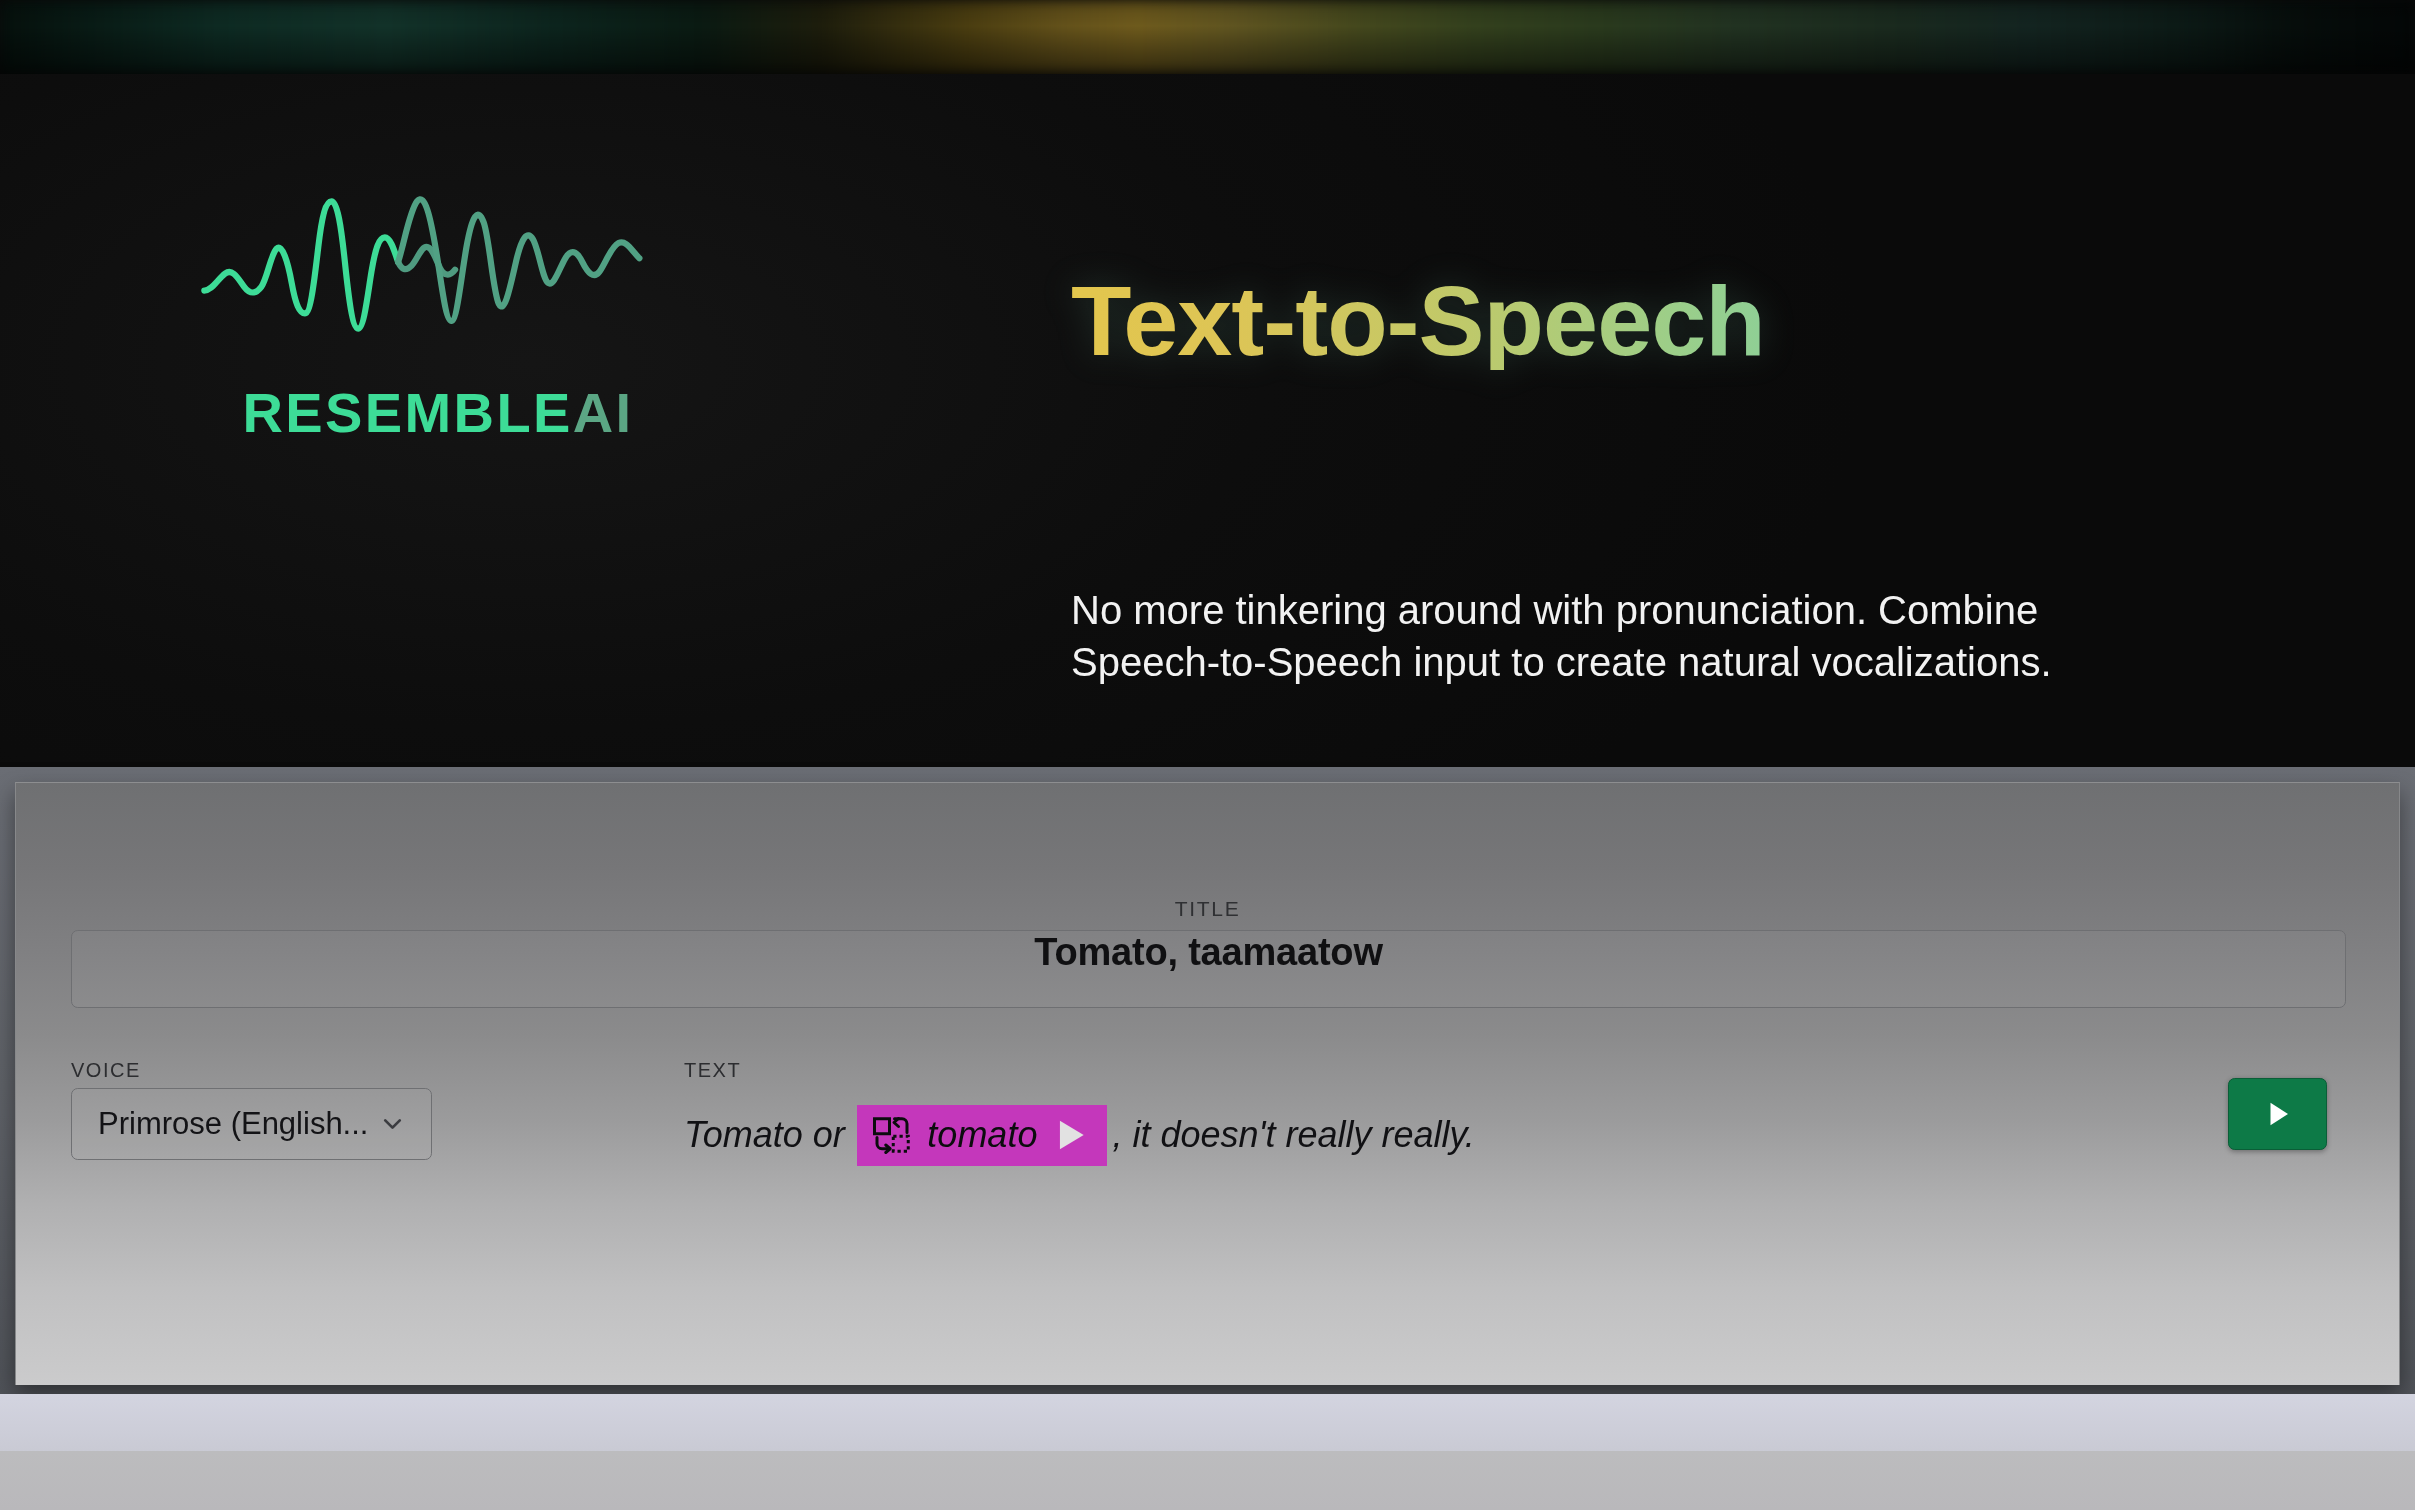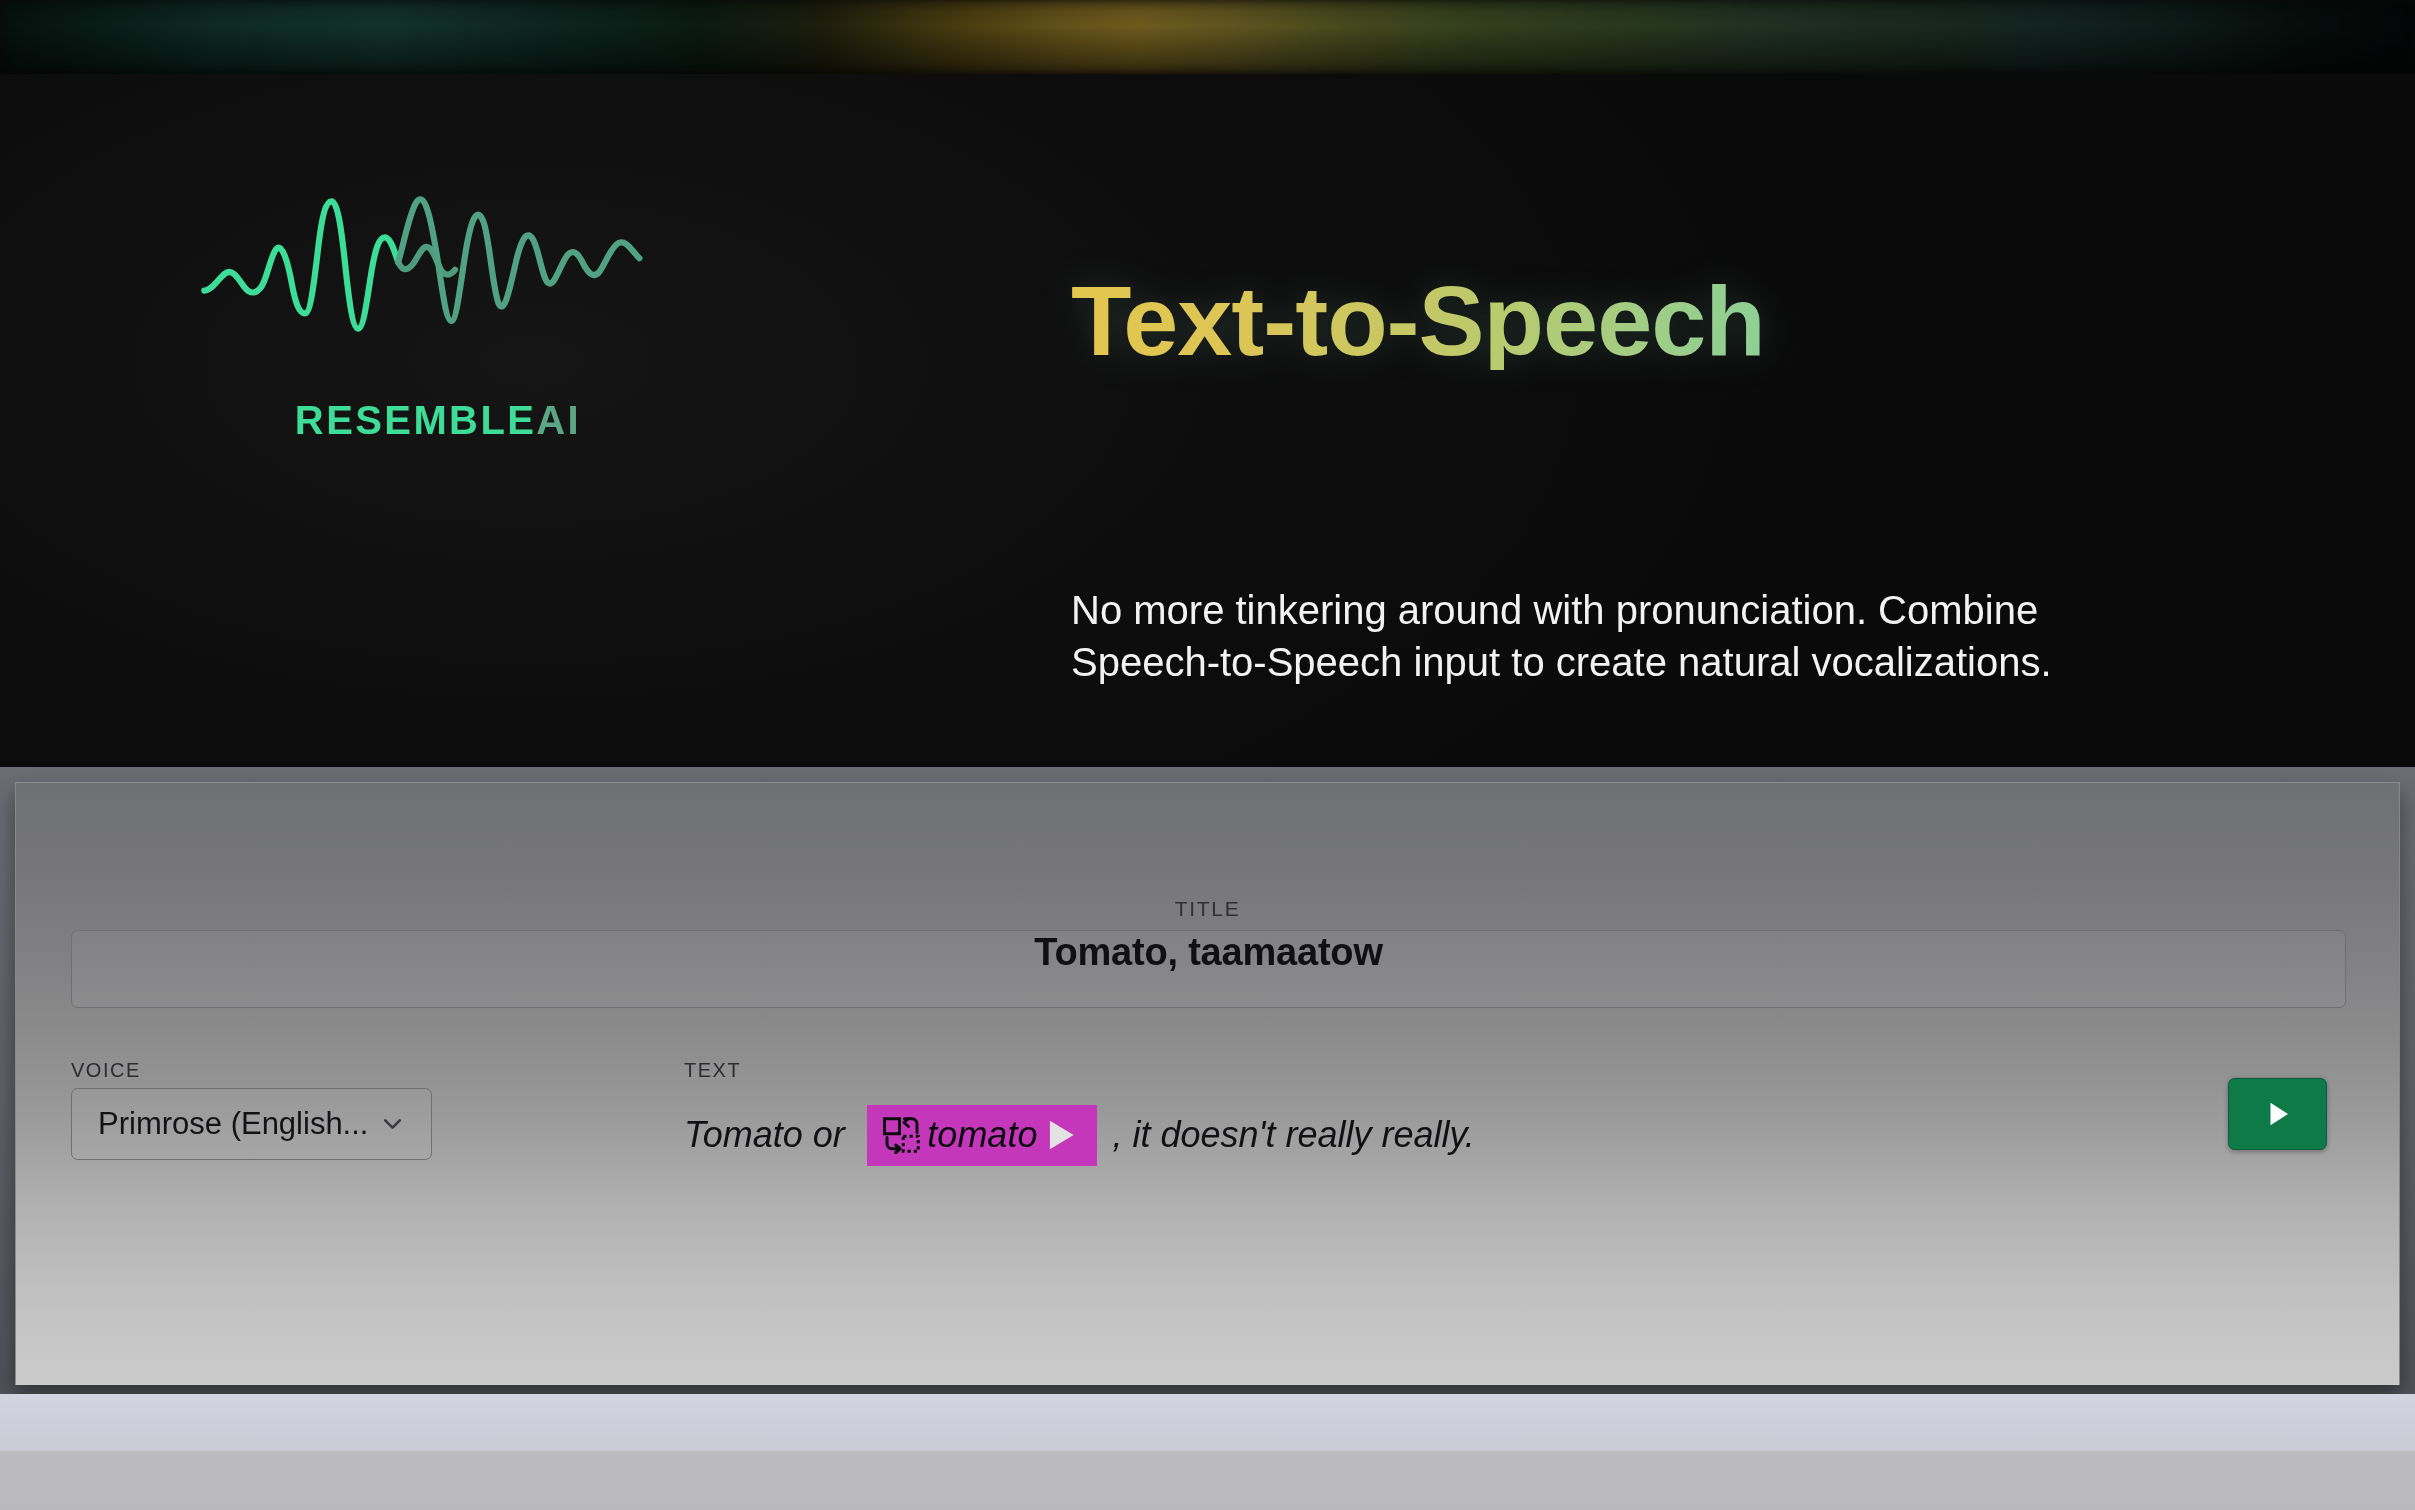--- a/index.html
+++ b/index.html
@@ -50,22 +50,22 @@
     background:
       radial-gradient(ellipse 1332px 666px at 22% 42%, #151515 0%, #0d0d0d 55%, #0a0a0a 100%);
   }
 
   
   .logo-block {
     position:absolute; left:181px; top:114px; width:514px; text-align:center;
   }
   .logo-wave { width:476px; height:190px; display:block; margin:0 auto; }
   .logo-word {
-    margin-top:22px;
-    font-size:40px; font-weight:bold; letter-spacing:2.4px;
+    margin-top:7px;
+    font-size:56px; font-weight:bold; letter-spacing:2.4px;
     line-height:1;
   }
   .logo-word .w-main { color:#3ddc97; }
   .logo-word .w-ai   { color:#5ba684; }
 
   
   .headline {
     position:absolute; left:1071px; top:186px; width:1160px;
     font-size:99px; font-weight:bold; line-height:1.0; letter-spacing:-1px;
     background:linear-gradient(90deg,#e3c64d 0%, #ddc556 14%, #bfc96a 34%, #96cf8e 55%, #7ed1a8 72%, #6ecfb8 88%, #68cfbe 100%);
@@ -142,23 +142,23 @@
   .text-field { position:absolute; left:668px; top:0; width:1484px; }
   .text-label { position:absolute; left:0; top:0; }
   .text-line {
     position:absolute; left:0; top:38px; width:1484px; height:76px;
     display:flex; align-items:center; white-space:nowrap;font-style:italic;
   }
   .text-plain { font-size:36px; color:#111114; }
   .text-plain.lead { margin-right:7.6px; }
 
   .pill {
-    display:inline-flex; align-items:center; gap:5px;
+    display:inline-flex; align-items:center; gap:15px;
     background:#c437bb; padding:7.6px 17px 7.6px 15px; height:61px;
-    margin:0 15px;
+    margin:0 5px;
   }
   .pill-icon { width:40px; height:40px; flex:0 0 auto; display:block; }
   .pill-text { font-size:36px; color:#0c0c0e; }
   .pill-play { width:38px; height:38px; flex:0 0 auto; display:block; }
 
   .play-btn {
     position:absolute; left:2212px; top:19px; width:99px; height:72px;
     background:#0d7a47; border:1px solid #0a5e37; border-radius:6.7px;
     display:flex; align-items:center; justify-content:center;
     box-shadow:0 1.9px 4.8px rgba(0,0,0,0.3);

